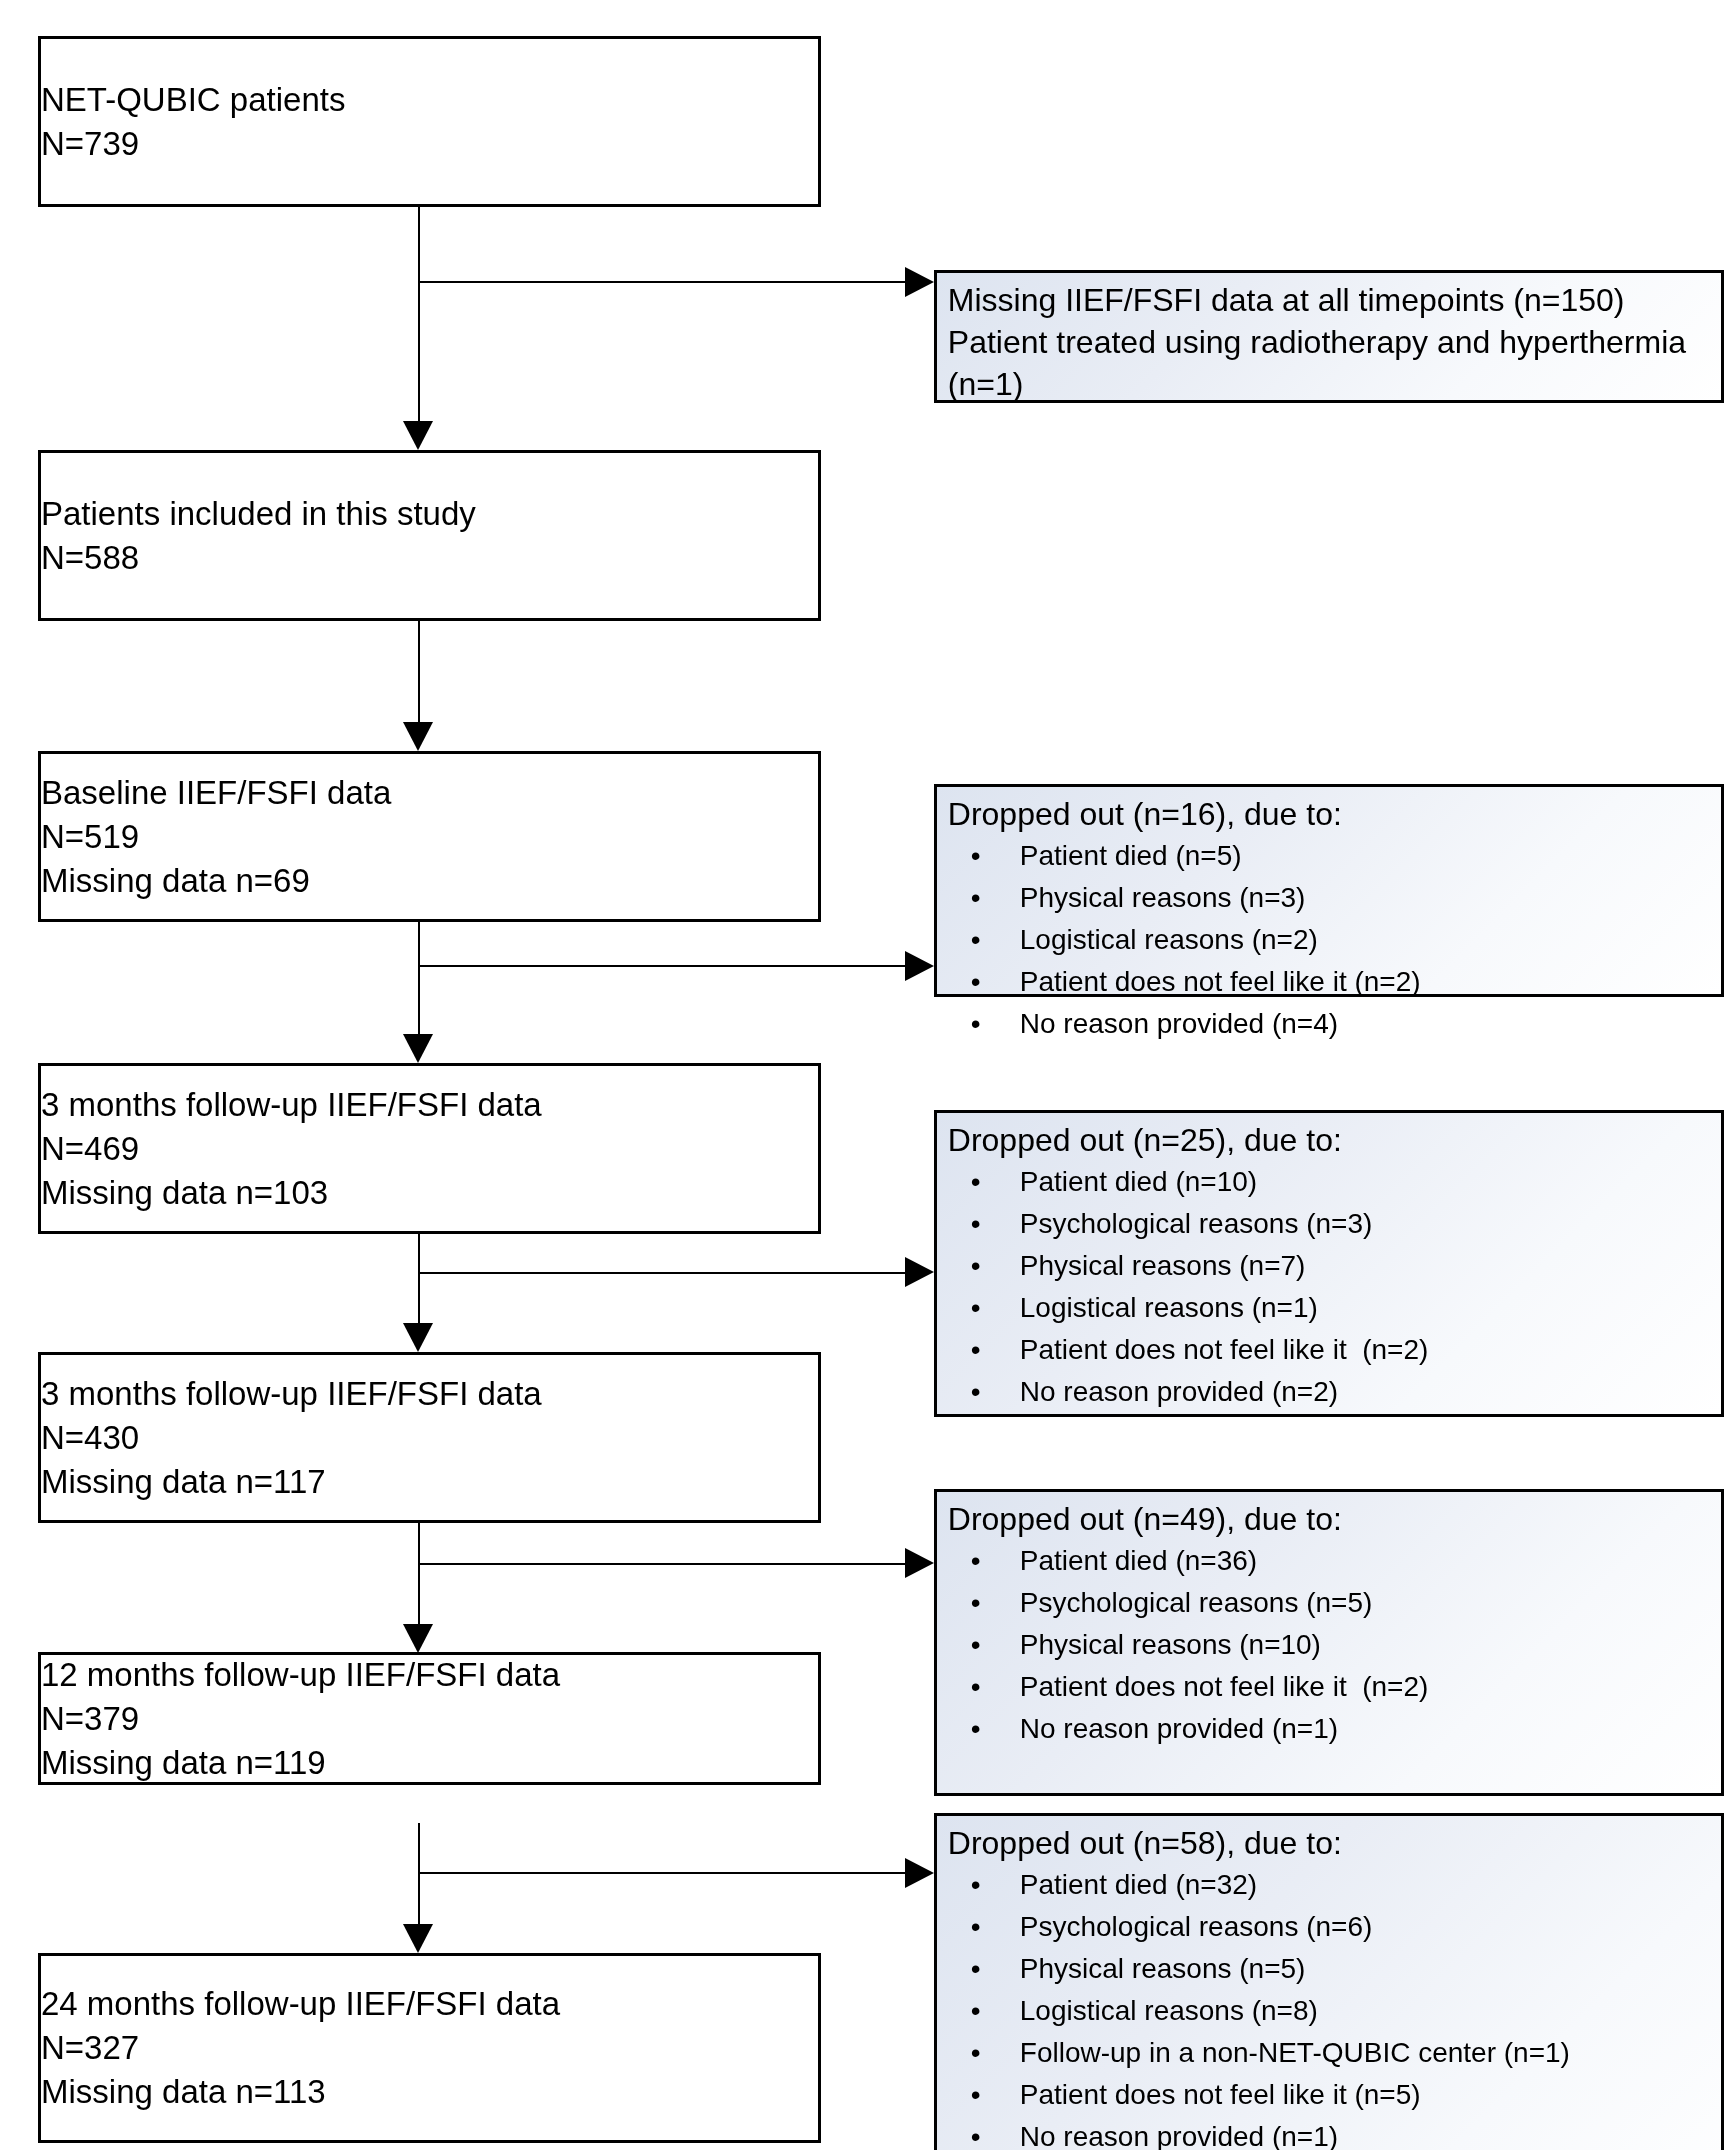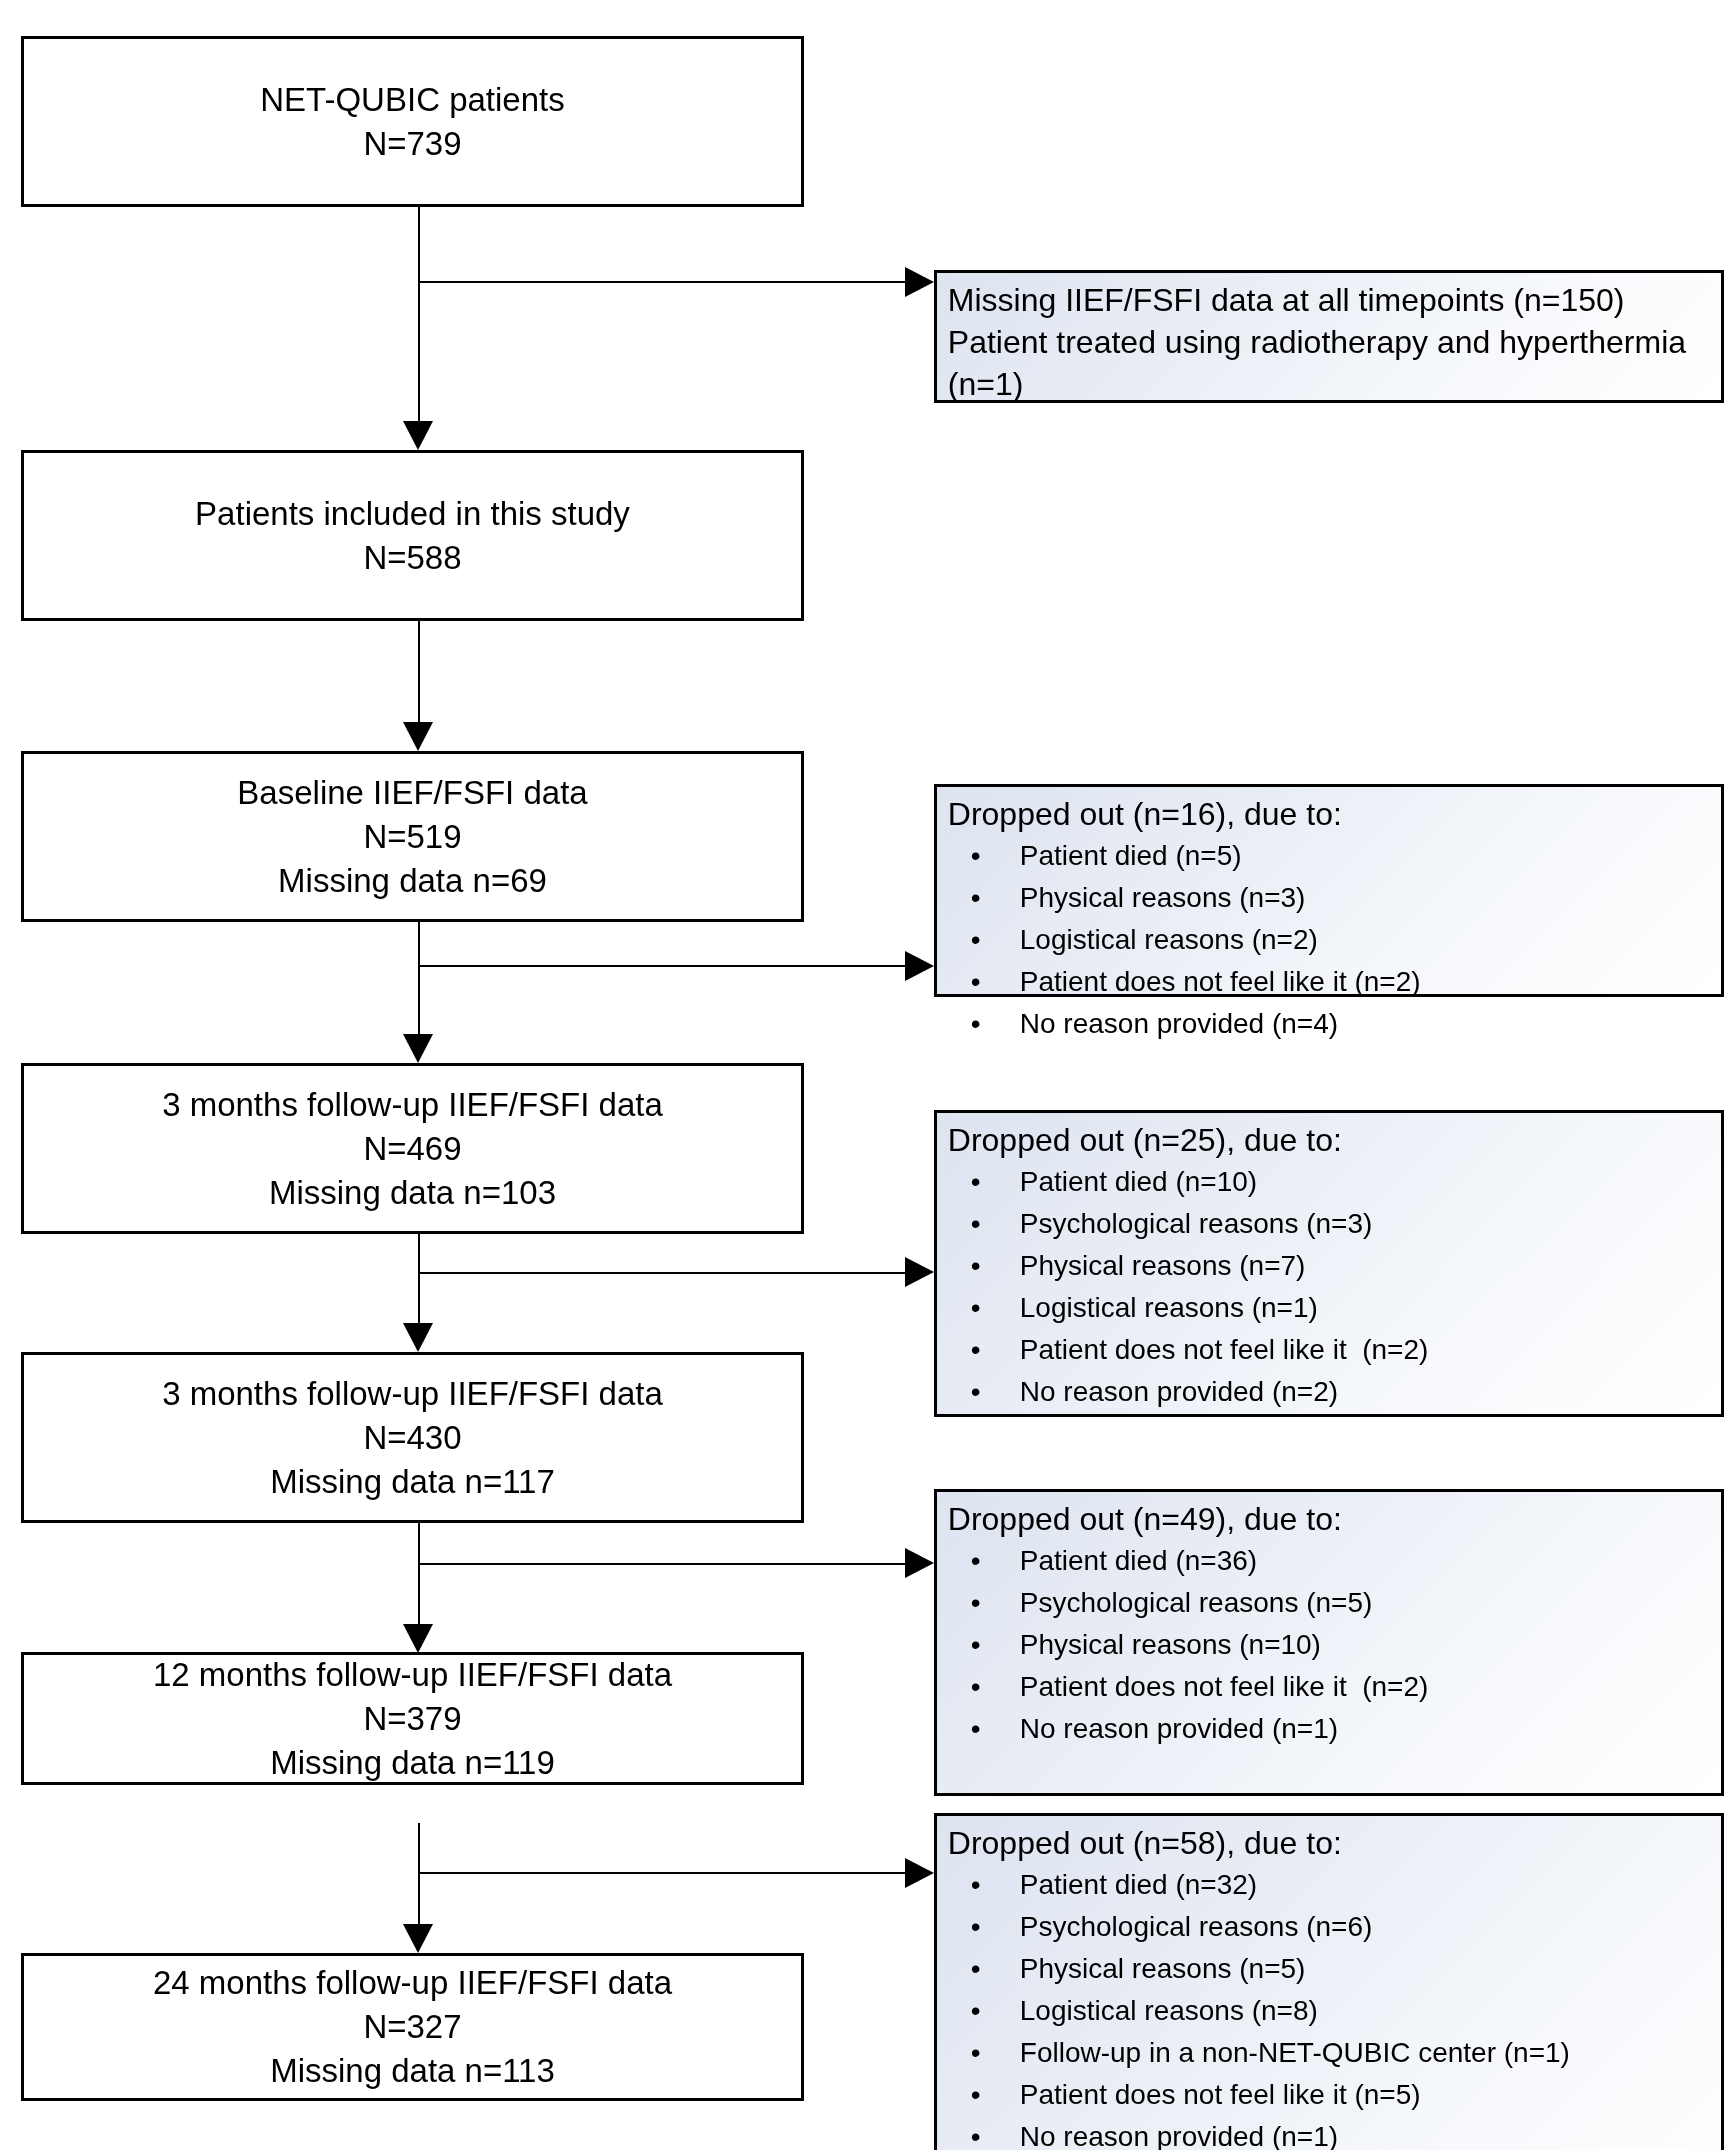--- a/index.html
+++ b/index.html
@@ -7,29 +7,29 @@
     position:relative;
     width:1736px;
     height:2151px;
     background:#ffffff;
     font-family:"Liberation Sans", sans-serif;
     color:#000;
   }
   
   .stage{
     position:absolute;
-    left:21px;
+    left:38px;
     width:783px;
     background:#ffffff;
     border:3px solid #000;
     box-sizing:border-box;
     display:flex;
     flex-direction:column;
     justify-content:center;
-    align-items:center;
+    align-items:flex-start;
     text-align:center;
   }
   .sline{
     font-size:33px;
     line-height:44px;
     white-space:nowrap;
   }
   
   .note{
     position:absolute;
@@ -155,21 +155,21 @@
     <div class="sline">N=430</div>
     <div class="sline">Missing data n=117</div>
   </div>
 
   <div class="stage" style="top:1652px;height:133px">
     <div class="sline">12 months follow-up IIEF/FSFI data</div>
     <div class="sline">N=379</div>
     <div class="sline">Missing data n=119</div>
   </div>
 
-  <div class="stage" style="top:1953px;height:148px">
+  <div class="stage" style="top:1953px;height:190px">
     <div class="sline">24 months follow-up IIEF/FSFI data</div>
     <div class="sline">N=327</div>
     <div class="sline">Missing data n=113</div>
   </div>
 
   <div class="note" style="top:234px;height:133px">
     <div class="nline">Missing IIEF/FSFI data at all timepoints (n=150)</div>
     <div class="nline">Patient treated using radiotherapy and hyperthermia (n=1)</div>
   </div>
 

